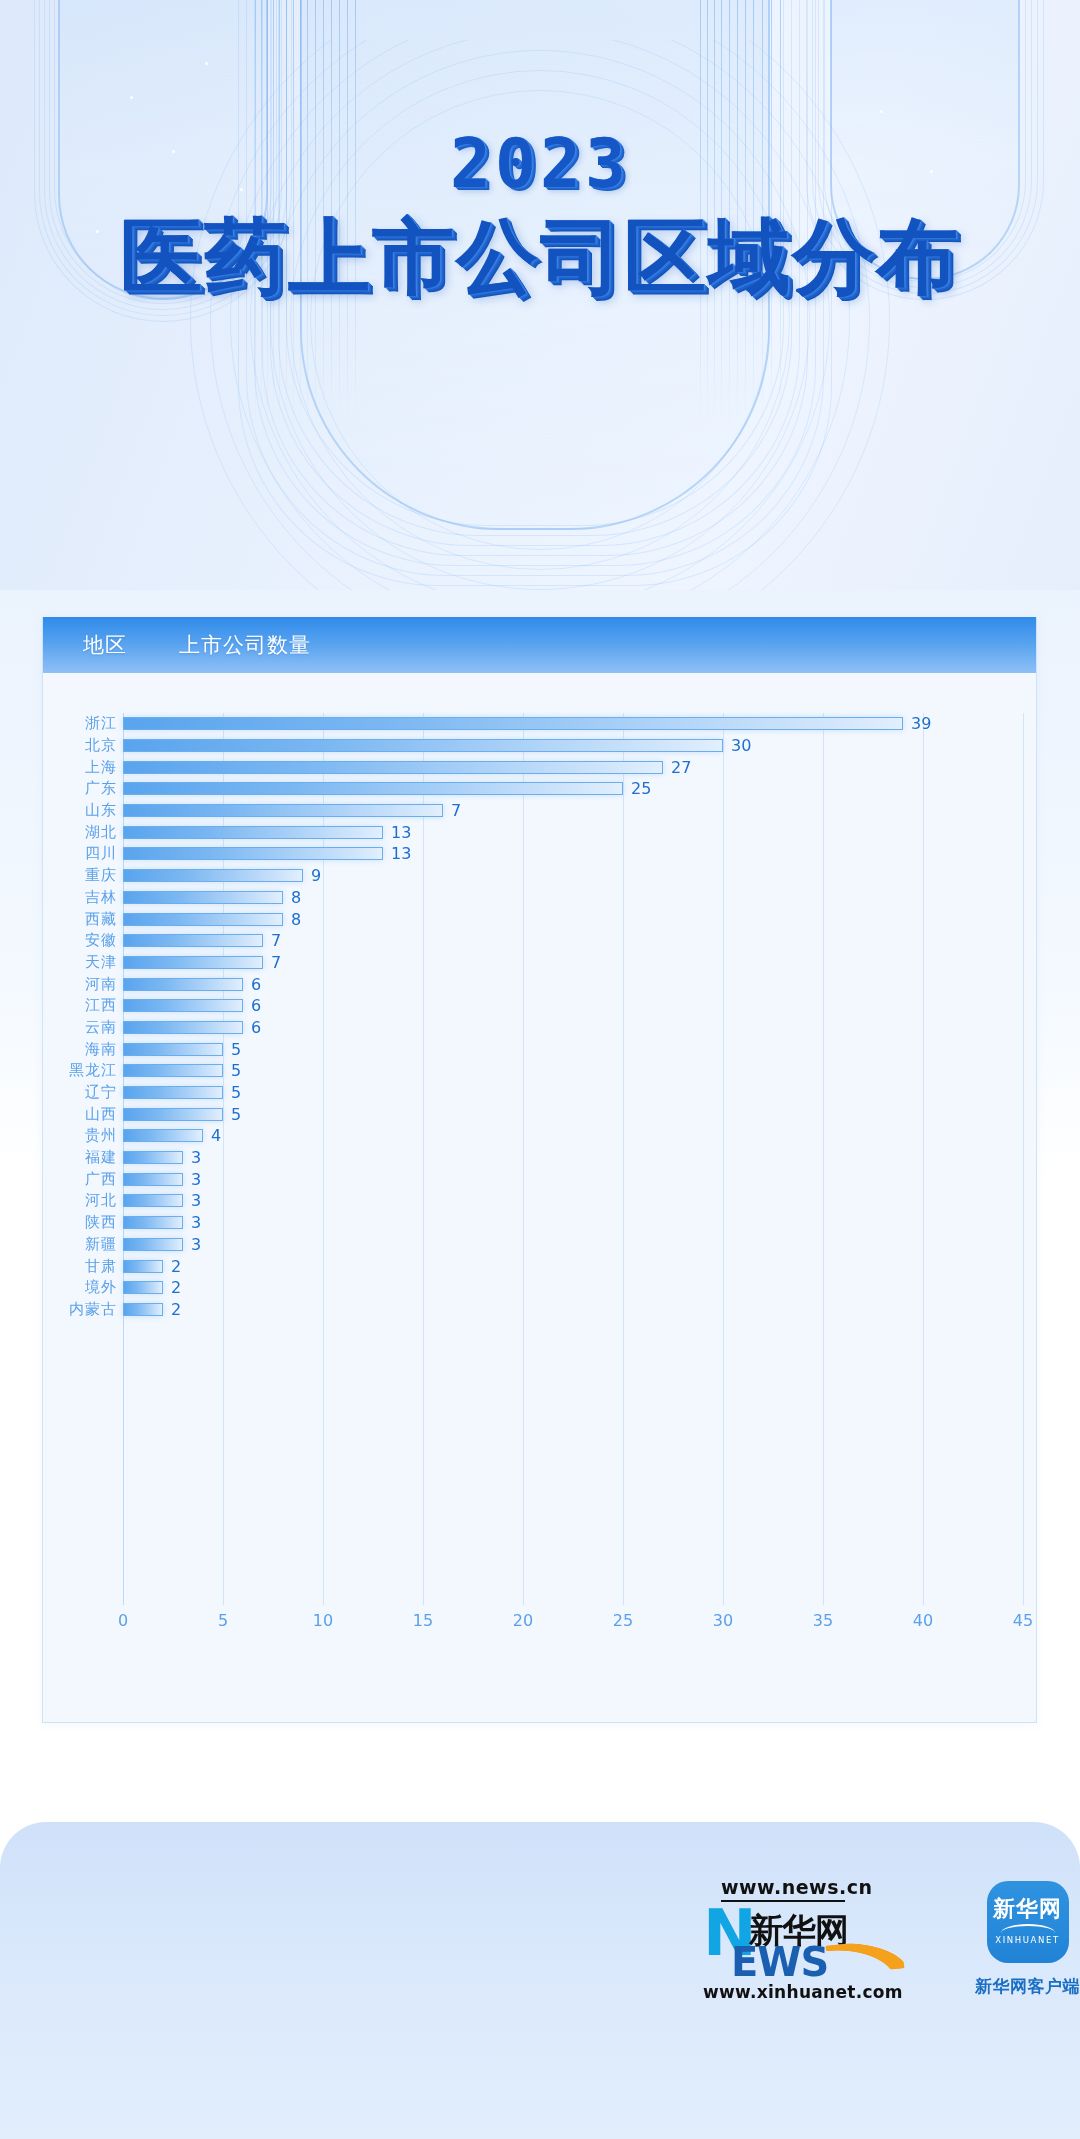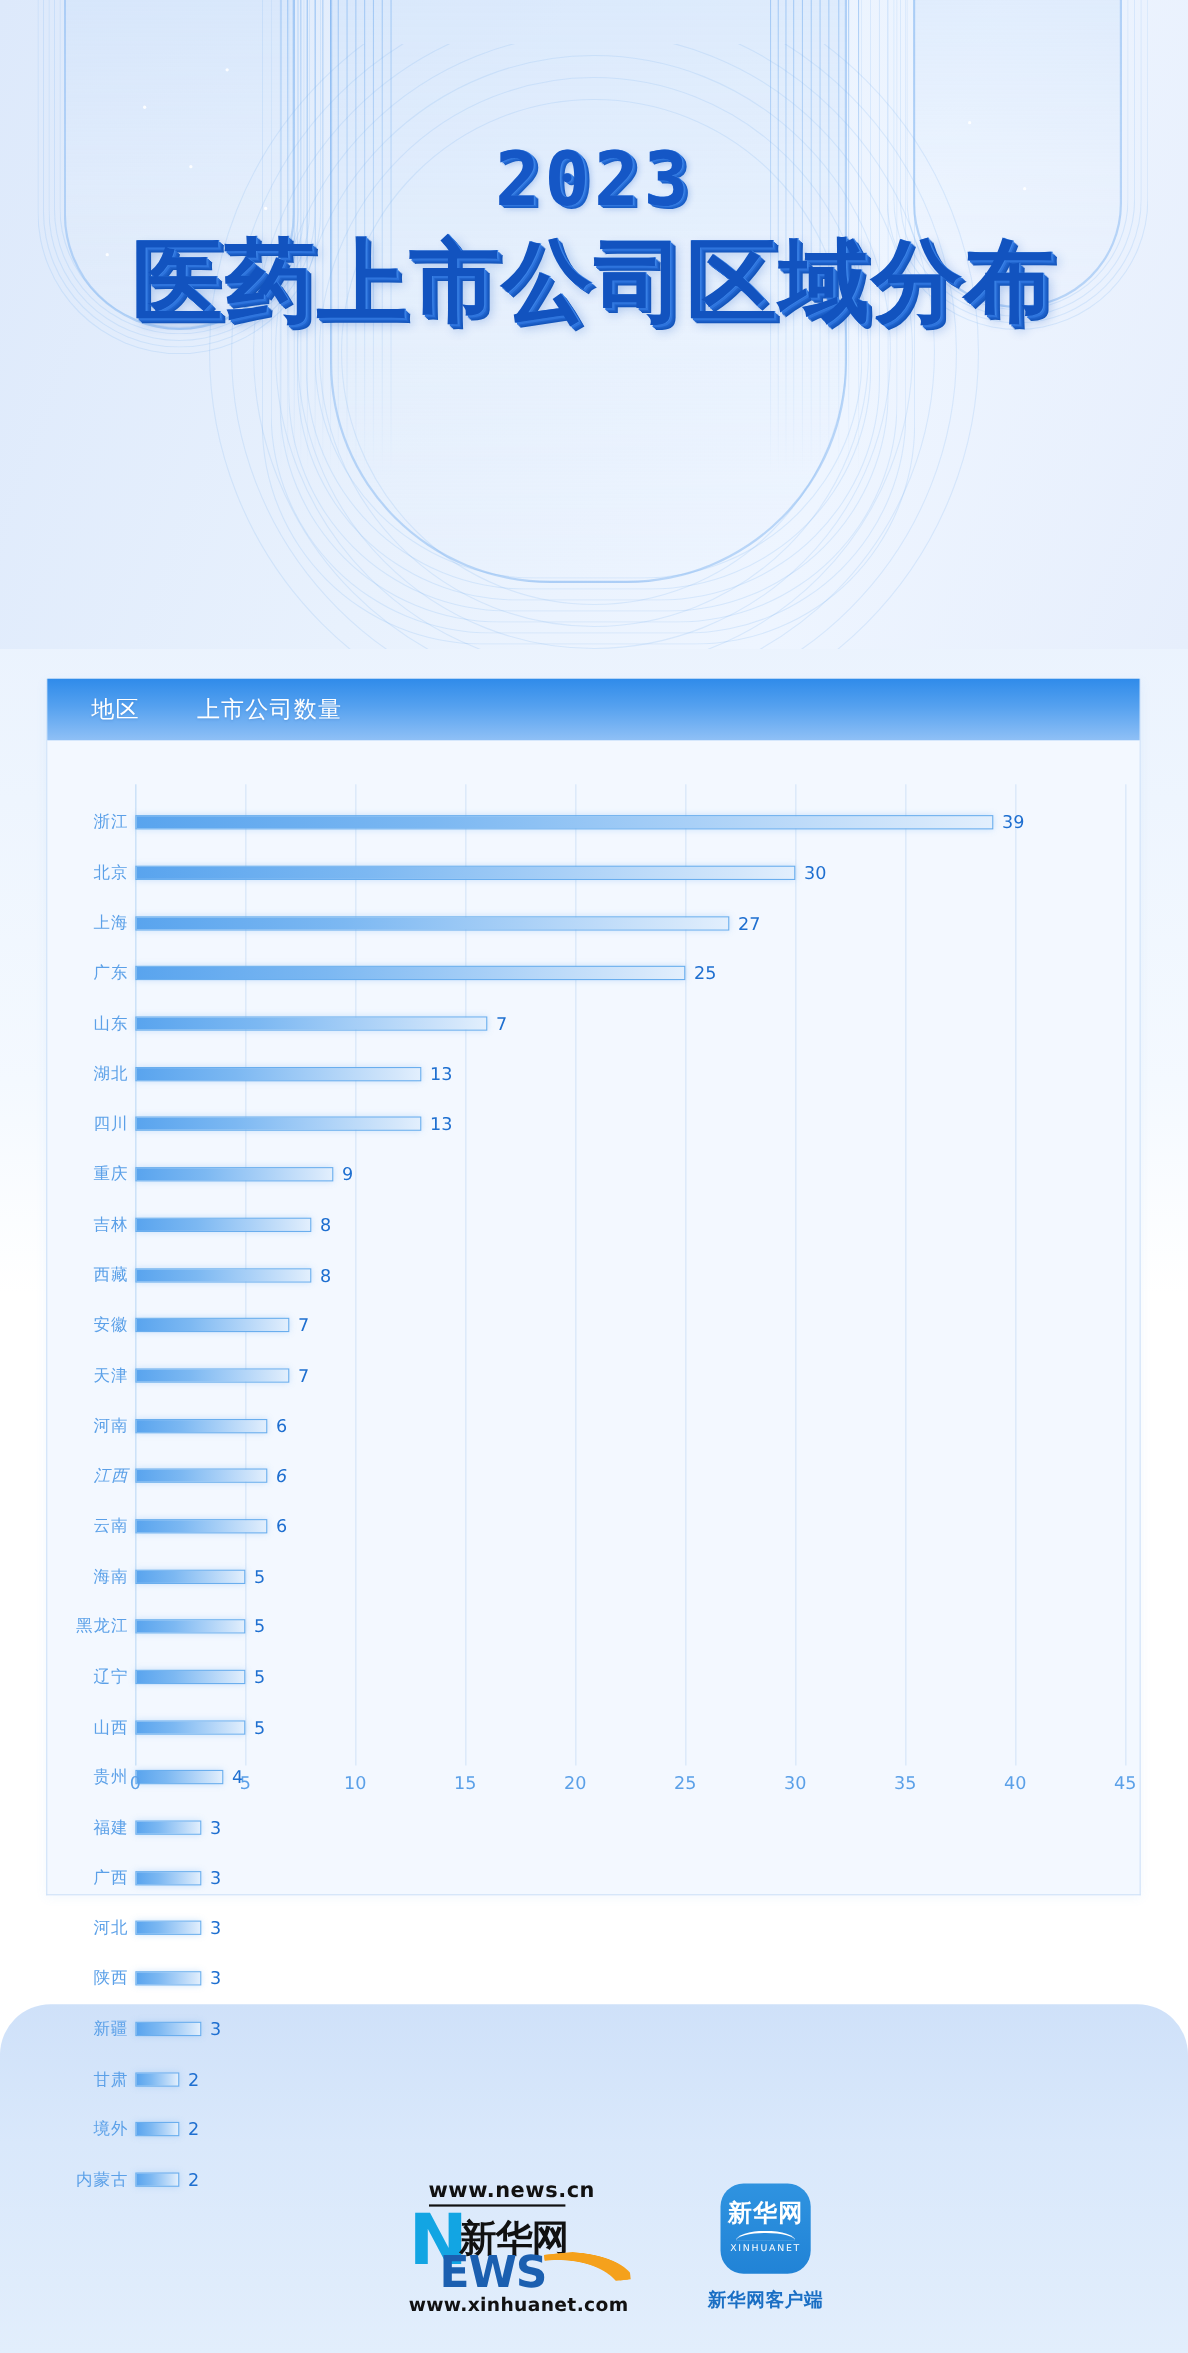--- a/index.html
+++ b/index.html
@@ -127,21 +127,21 @@
   .grid { position:absolute; left:80px; top:0; width:900px; height:892px; }
   .grid i {
     position:absolute; top:0; bottom:0; width:1px;
     background:#d3e4f8;
   }
   .grid i.axis0 { background:#bcd9f6; width:1px; }
 
   .rows { position:absolute; left:0; top:0; width:100%; }
   .row {
     position:relative; height:21.7px;
-    display:flex; align-items:center;margin-top:24px;
+    display:flex; align-items:center;
   }
   .row .rlabel {
     position:absolute; left:0; width:74px;
     text-align:right;
     font-size:15px; color:#5ba0e8;
     letter-spacing:1px;
     font-family:"DejaVu Sans","Liberation Sans",sans-serif;
     white-space:nowrap;
   }
   .row .barwrap { position:absolute; left:80px; top:0; height:21.7px; display:flex; align-items:center; }
@@ -166,22 +166,22 @@
   }
 
   
   .footer-panel {
     position:absolute; left:0; top:1822px; width:1080px; height:317px;
     background:linear-gradient(180deg,#cfe1f9 0%,#d9e8fb 40%,#e2eefc 100%);
     border-radius:46px 46px 0 0;
     z-index:4;
   }
   .footer-inner {
-    position:absolute; left:0; top:1980px; width:1080px;
-    display:flex; justify-content:center; align-items:center; gap:62px;
+    position:absolute; left:0; top:1876px; width:1080px;
+    display:flex; justify-content:flex-end; align-items:center; gap:62px;
     z-index:6;
   }
 
   
   .xh-logo { position:relative; width:250px; }
   .xh-top {
     font-size:19px; letter-spacing:.5px; color:#111; font-weight:600;
     font-family:"DejaVu Sans","Liberation Sans",sans-serif;
     padding-bottom:2px; border-bottom:2.5px solid #111;
     width:124px; margin:0 auto 4px 58px;
@@ -439,21 +439,21 @@
               <span class="val">7</span>
             </span>
           </div>
           <div class="row" style="height: 21.7px;">
             <span class="rlabel">河南</span>
             <span class="barwrap">
               <span class="bar" style="width: 120px;"></span>
               <span class="val">6</span>
             </span>
           </div>
-          <div class="row" style="height: 21.7px; font-style: italic;">
+          <div class="row" style="height: 21.7px;">
             <span class="rlabel">江西</span>
             <span class="barwrap">
               <span class="bar" style="width: 120px;"></span>
               <span class="val">6</span>
             </span>
           </div>
           <div class="row" style="height: 21.7px;">
             <span class="rlabel">云南</span>
             <span class="barwrap">
               <span class="bar" style="width: 120px;"></span>

